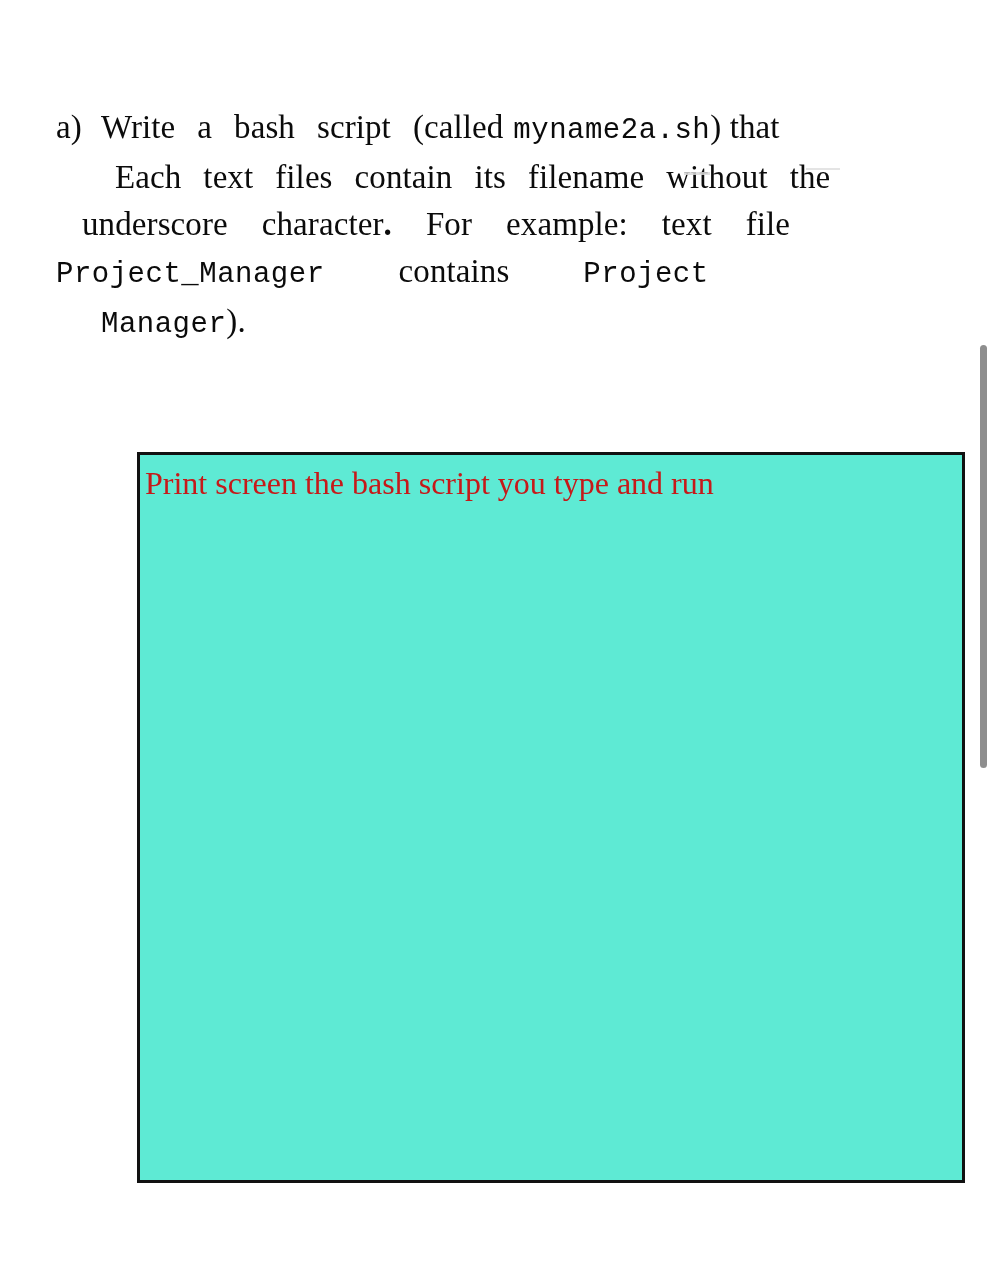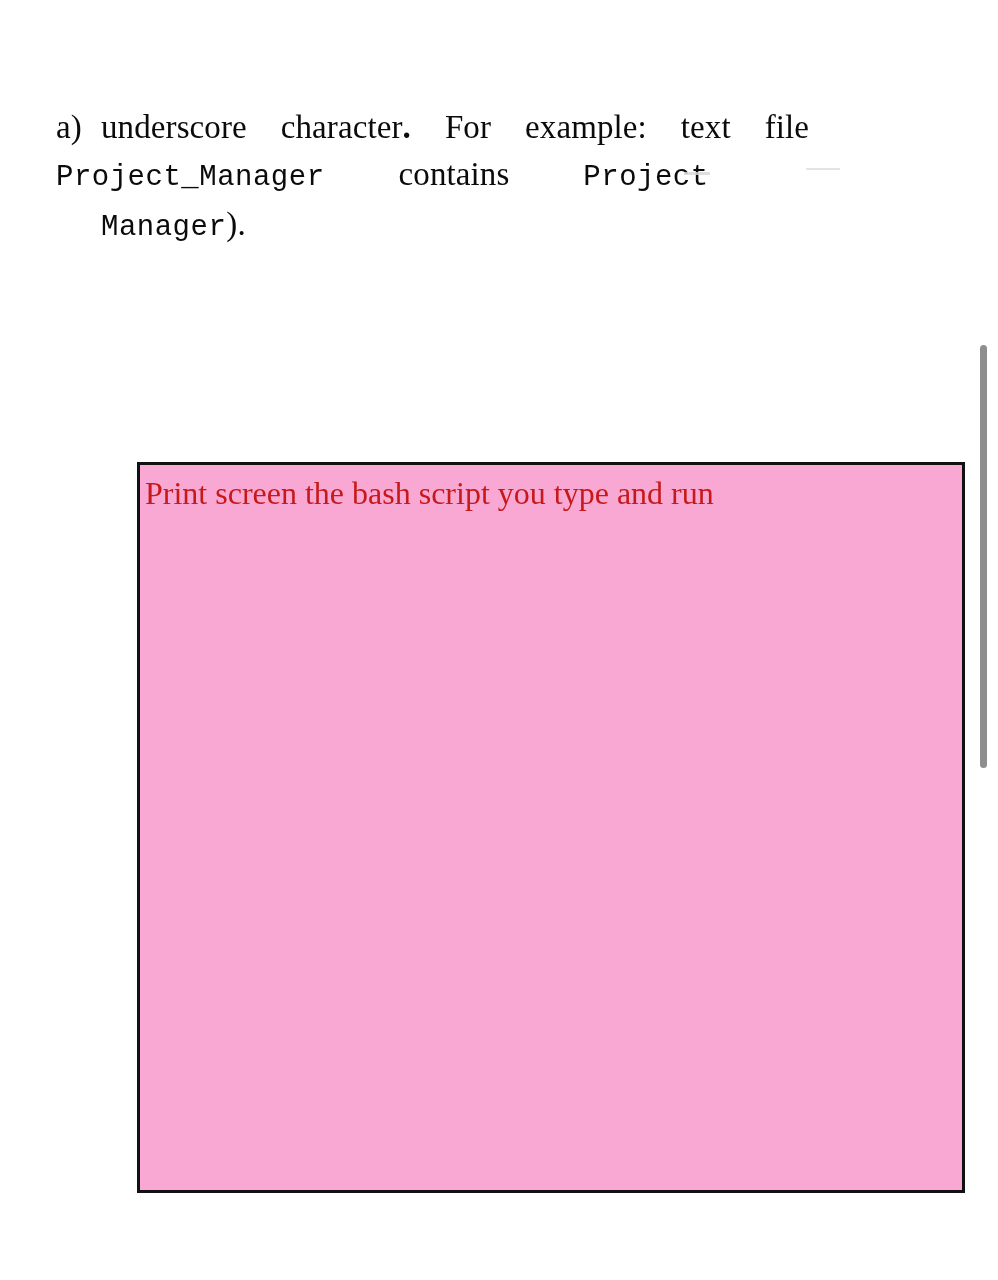--- a/index.html
+++ b/index.html
@@ -40,21 +40,21 @@
     position: absolute;
     left: 0;
     top: 0;
     font-size: 33px;
     line-height: 47px;
   }
 
   .l1 { margin-left: 45px; }
   .l2 { margin-left: 45px; }
   .l3 { margin-left: 59px; }
-  .l4 { margin-left: 45px; }
+  .l4 { margin-left: 26px; }
   .l5 { }
   .l6 { margin-left: 45px; }
 
   .mono {
     font-family: "Liberation Mono", "DejaVu Sans Mono", monospace;
     font-size: 29px;
     letter-spacing: 0.5px;
   }
 
   .sp-sm  { display: inline-block; width: 10px; }
@@ -80,26 +80,26 @@
     top: 168px;
     width: 34px;
     height: 2px;
     background: #e4e4e4;
   }
 
   
   .answer-box {
     position: absolute;
     left: 137px;
-    top: 462px;
+    top: 452px;
     width: 828px;
     height: 731px;
     border: 3px solid #111111;
     box-sizing: border-box;
-    background: #f9a8d4;
+    background: #5eead4;
   }
 
   .answer-text {
     position: absolute;
     left: 5px;
     top: 6px;
     font-size: 32px;
     line-height: 44px;
     white-space: nowrap;
     color: #c61919;
@@ -125,22 +125,28 @@
 </style>
 </head>
 <body>
 
 <div class="page">
 
   <div class="question">
 
     <span class="q-marker">a)</span>
 
+    <div class="q-line l1">
+      <span>Write</span><span class="sp-md"></span><span>a</span><span class="sp-md"></span><span>bash</span><span class="sp-md"></span><span>script</span><span class="sp-md"></span><span>(called</span><span class="sp-sm"></span><span class="mono">myname2a.sh</span><span>) that</span>
+    </div>
 
 
+    <div class="q-line l3">
+      <span>Each</span><span class="sp-md"></span><span>text</span><span class="sp-md"></span><span>files</span><span class="sp-md"></span><span>contain</span><span class="sp-md"></span><span>its</span><span class="sp-md"></span><span>filename</span><span class="sp-md"></span><span>without</span><span class="sp-md"></span><span>the</span>
+    </div>
 
     <div class="q-line l4">
       <span>underscore</span><span class="sp-lg"></span><span>character</span><span class="dot-bold">.</span><span class="sp-lg"></span><span>For</span><span class="sp-lg"></span><span>example:</span><span class="sp-lg"></span><span>text</span><span class="sp-lg"></span><span>file</span>
     </div>
 
     <div class="q-line l5">
       <span class="mono">Project_Manager</span><span class="sp-xxl"></span><span>contains</span><span class="sp-xxl"></span><span class="mono">Project</span>
     </div>
 
     <div class="q-line l6">

